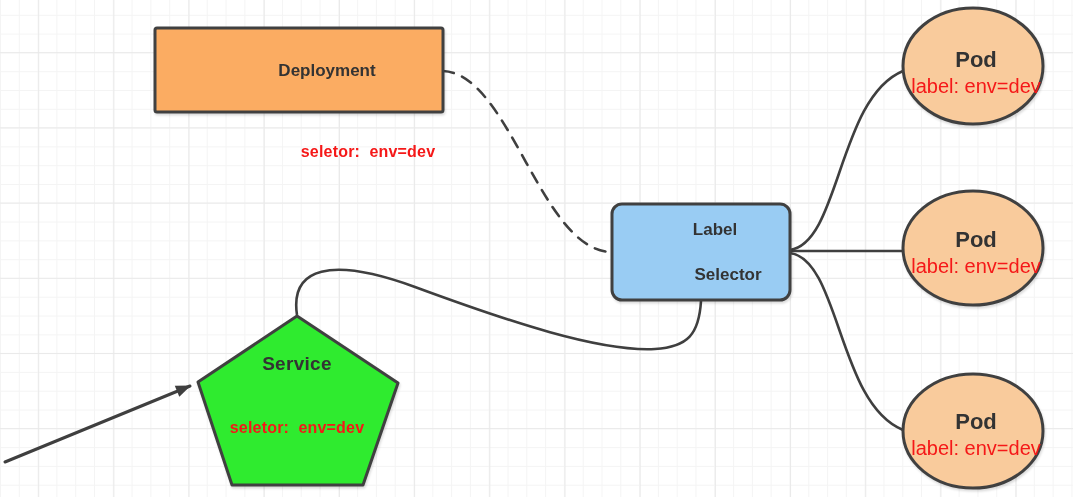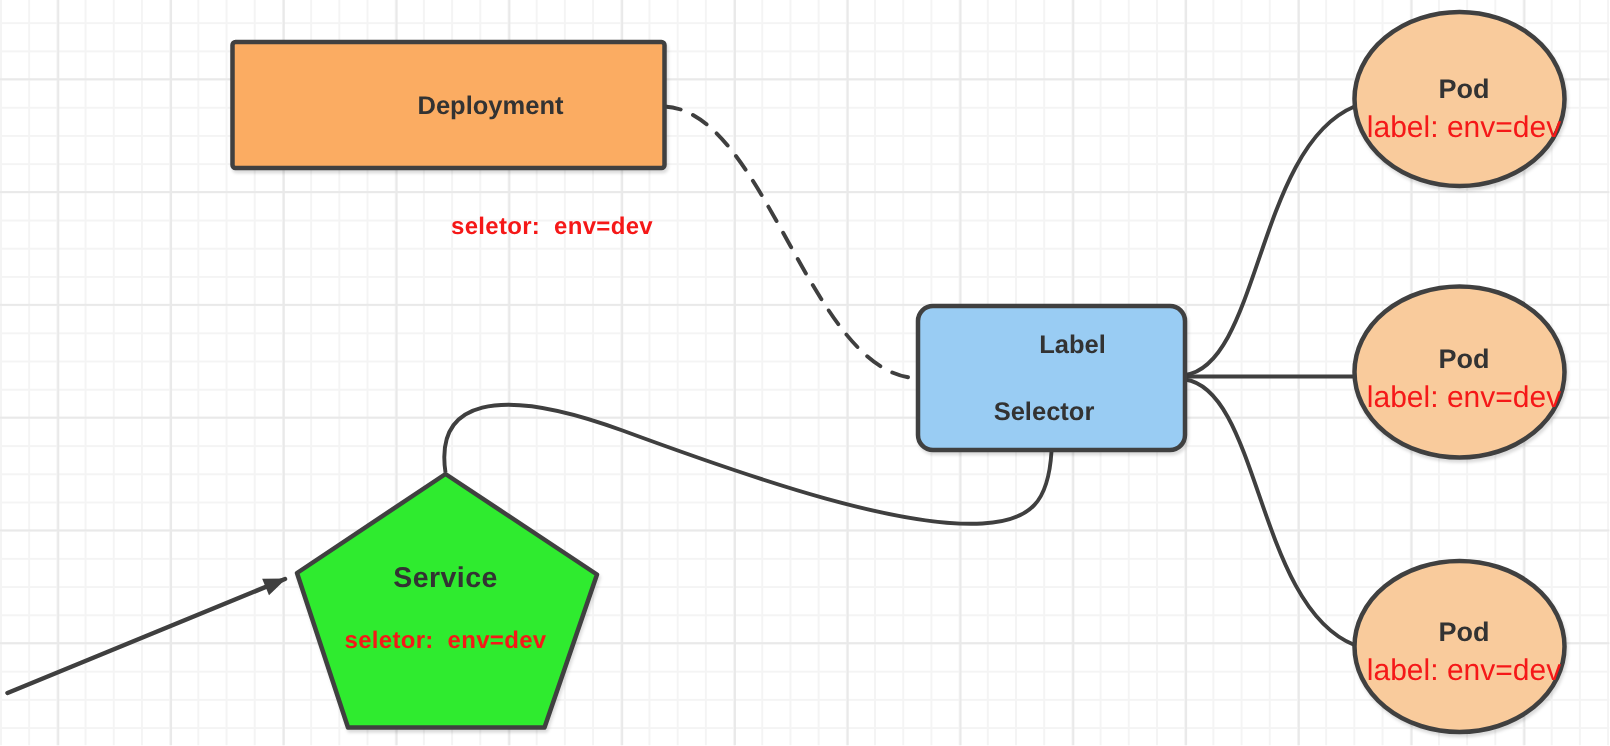--- a/index.html
+++ b/index.html
@@ -27,21 +27,21 @@
     position:absolute;
     transform:translate(-50%,-50%);
     font-weight:700;
     color:#333333;
     white-space:pre;
     text-align:center;
     line-height:1.15;
     pointer-events:none;
   }
   .t17 { font-size:17px;margin-left:28px; }
-  .t18 { font-size:18px; }
+  .t18 { font-size:22px; }
   .t19 { font-size:19px; letter-spacing:0.3px; }
 
   .note {
     color:#F51818;
     font-weight:700;
     font-size:16px;
     letter-spacing:0.2px;
   }
   .podlabel {
     color:#F51818;
@@ -85,23 +85,23 @@
 
     <ellipse class="shape" cx="973" cy="431" rx="70" ry="57" stroke="#404040" stroke-width="3" fill="#F9CB9C"></ellipse>
   </svg>
 
   <div class="lbl t17" style="left:299px; top:71px;">Deployment</div>
 
   <div class="lbl note" style="left:368px; top:152px;">seletor:  env=dev</div>
 
   <div class="lbl t17" style="left:687px; top:230px;">Label</div>
 
-  <div class="lbl t17" style="left:668px; top:275px;">Selector</div>
+  <div class="lbl t17" style="left:700px; top:275px;">Selector</div>
 
-  <div class="lbl t19" style="left:297px; top:386px;">Service</div>
+  <div class="lbl t19" style="left:297px; top:364px;">Service</div>
 
   <div class="lbl note" style="left:297px; top:428px;">seletor:  env=dev</div>
 
   <div class="lbl t18" style="left:976px; top:60px;">Pod</div>
   <div class="lbl podlabel" style="left:976px; top:86px;">label: env=dev</div>
 
   <div class="lbl t18" style="left:976px; top:240px;">Pod</div>
   <div class="lbl podlabel" style="left:976px; top:266px;">label: env=dev</div>
 
   <div class="lbl t18" style="left:976px; top:422px;">Pod</div>

